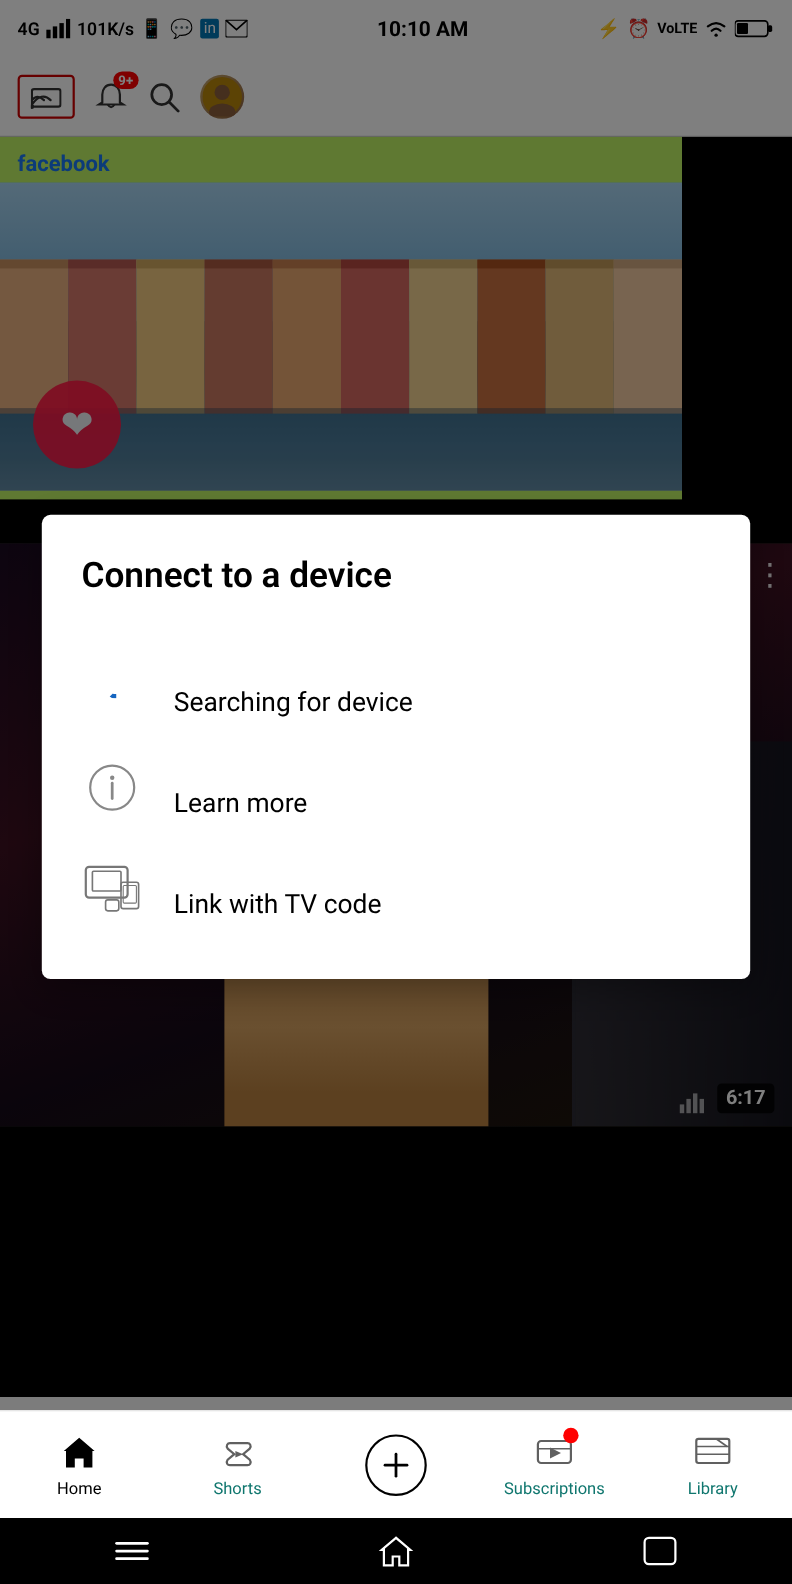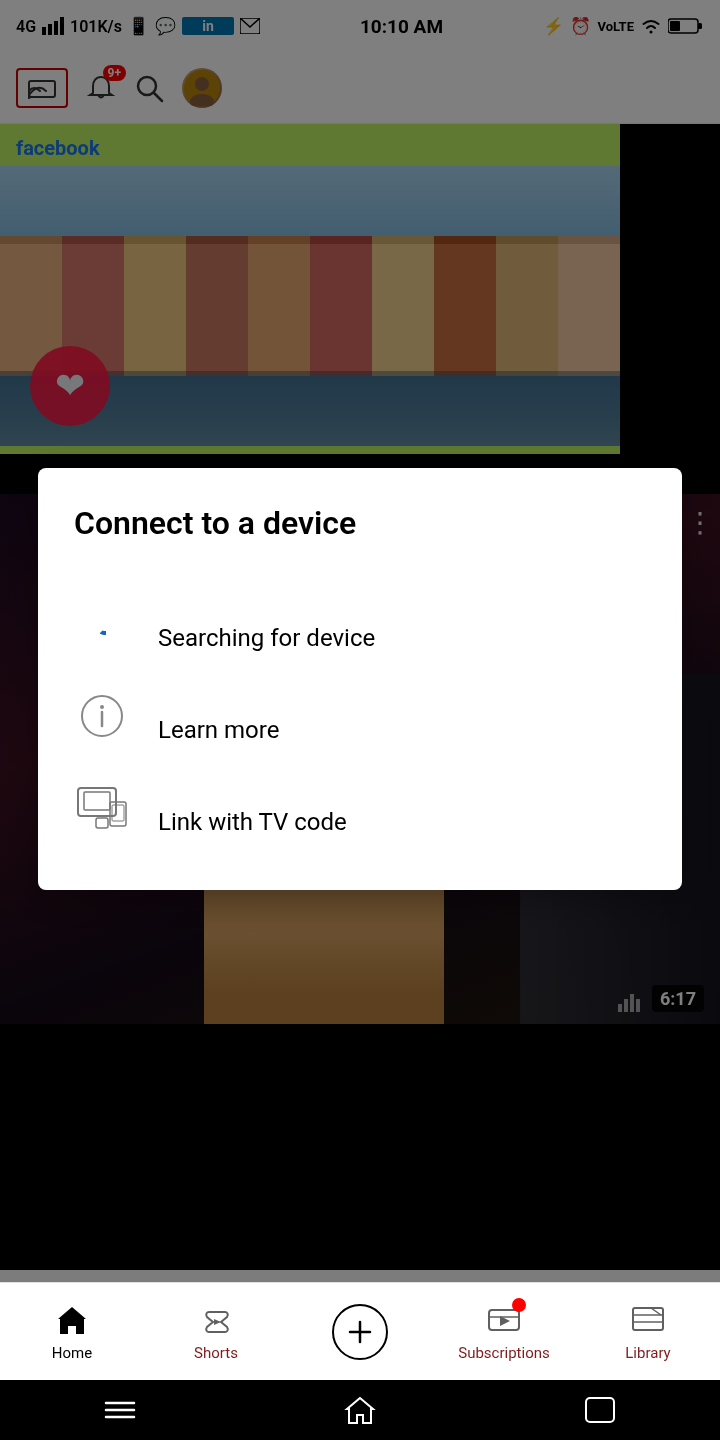--- a/index.html
+++ b/index.html
@@ -330,21 +330,21 @@
     .nav-icon {
       width: 36px;
       height: 36px;
       display: flex;
       align-items: center;
       justify-content: center;
       position: relative;
     }
     .nav-label {
       font-size: 15px;
-      color: #7f1d1d;
+      color: #0f766e;
     }
     .nav-label.active {
       color: #000;
     }
     .nav-item.add-btn {
       
     }
     .add-circle {
       width: 56px;
       height: 56px;
@@ -404,21 +404,21 @@
       <svg width="22" height="18" viewBox="0 0 22 18">
         <rect x="0" y="10" width="4" height="8" fill="#000"></rect>
         <rect x="6" y="7" width="4" height="11" fill="#000"></rect>
         <rect x="12" y="4" width="4" height="14" fill="#000"></rect>
         <rect x="18" y="0" width="4" height="18" fill="#000"></rect>
       </svg>
     </span>
     <span>101K/s</span>
     <span style="font-size:17px;">📱</span>
     <span style="font-size:17px;">💬</span>
-    <span style="font-size:14px;font-weight:700;background:#0077b5;color:#fff;padding:1px 20px;border-radius:2px;">in</span>
+    <span style="font-size:14px;font-weight:400;background:#0077b5;color:#fff;padding:1px 3px;border-radius:2px;">in</span>
     <span>
       <svg width="20" height="16" viewBox="0 0 20 16">
         <rect x="0" y="0" width="20" height="16" rx="2" fill="none" stroke="#000" stroke-width="1.5"></rect>
         <path d="M0 0 L10 9 L20 0" fill="none" stroke="#000" stroke-width="1.5"></path>
       </svg>
     </span>
   </div>
   <div class="status-center">10:10 AM</div>
   <div class="status-right">
     <span style="font-size:17px;">⚡</span>

